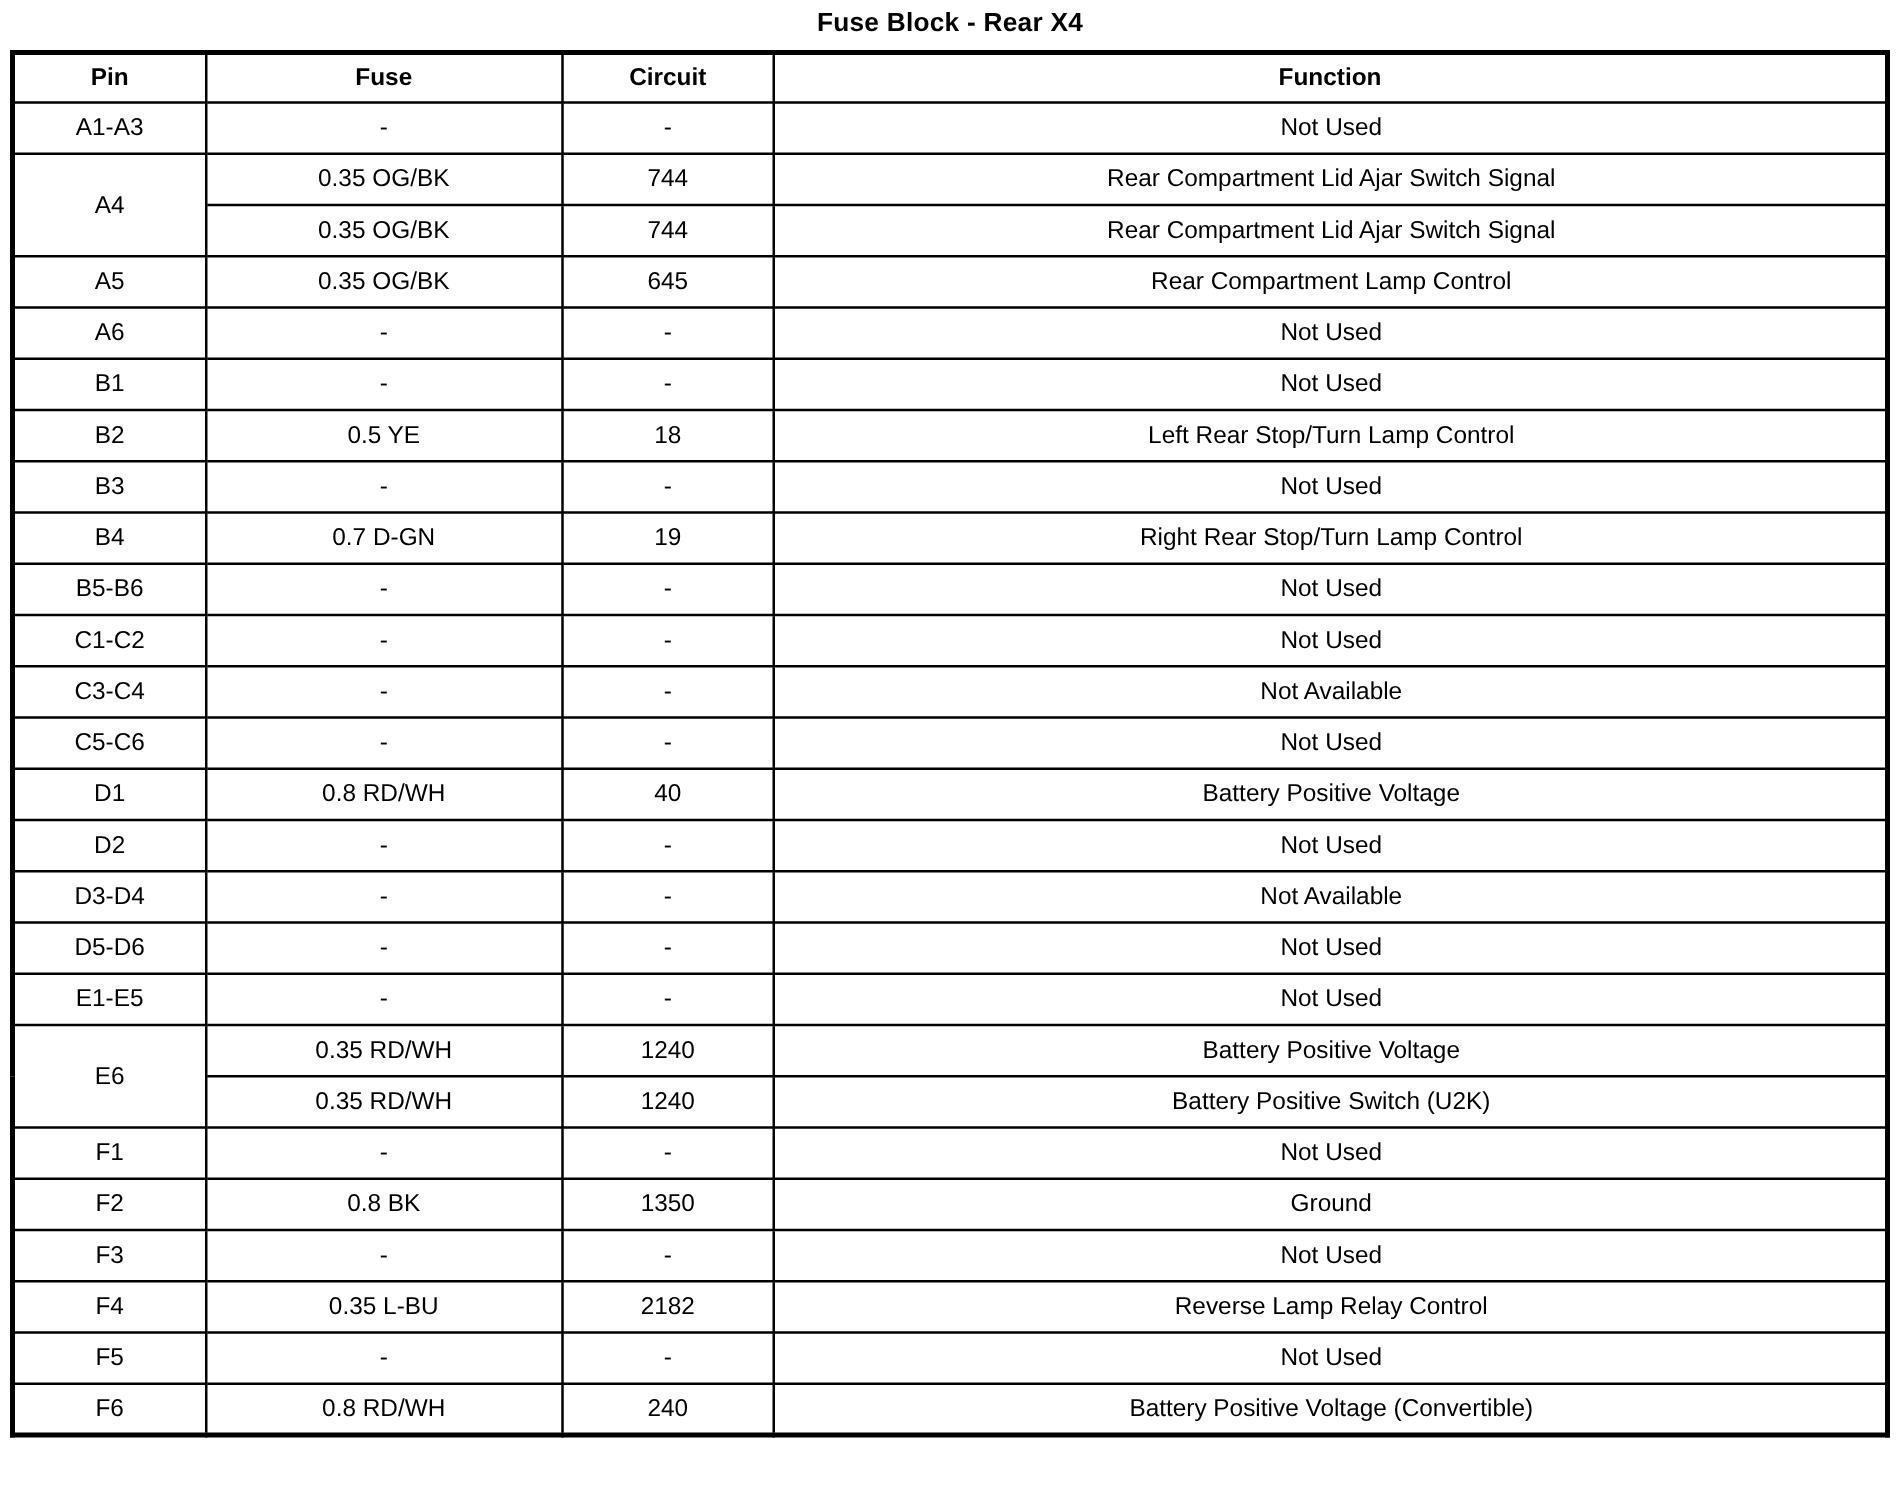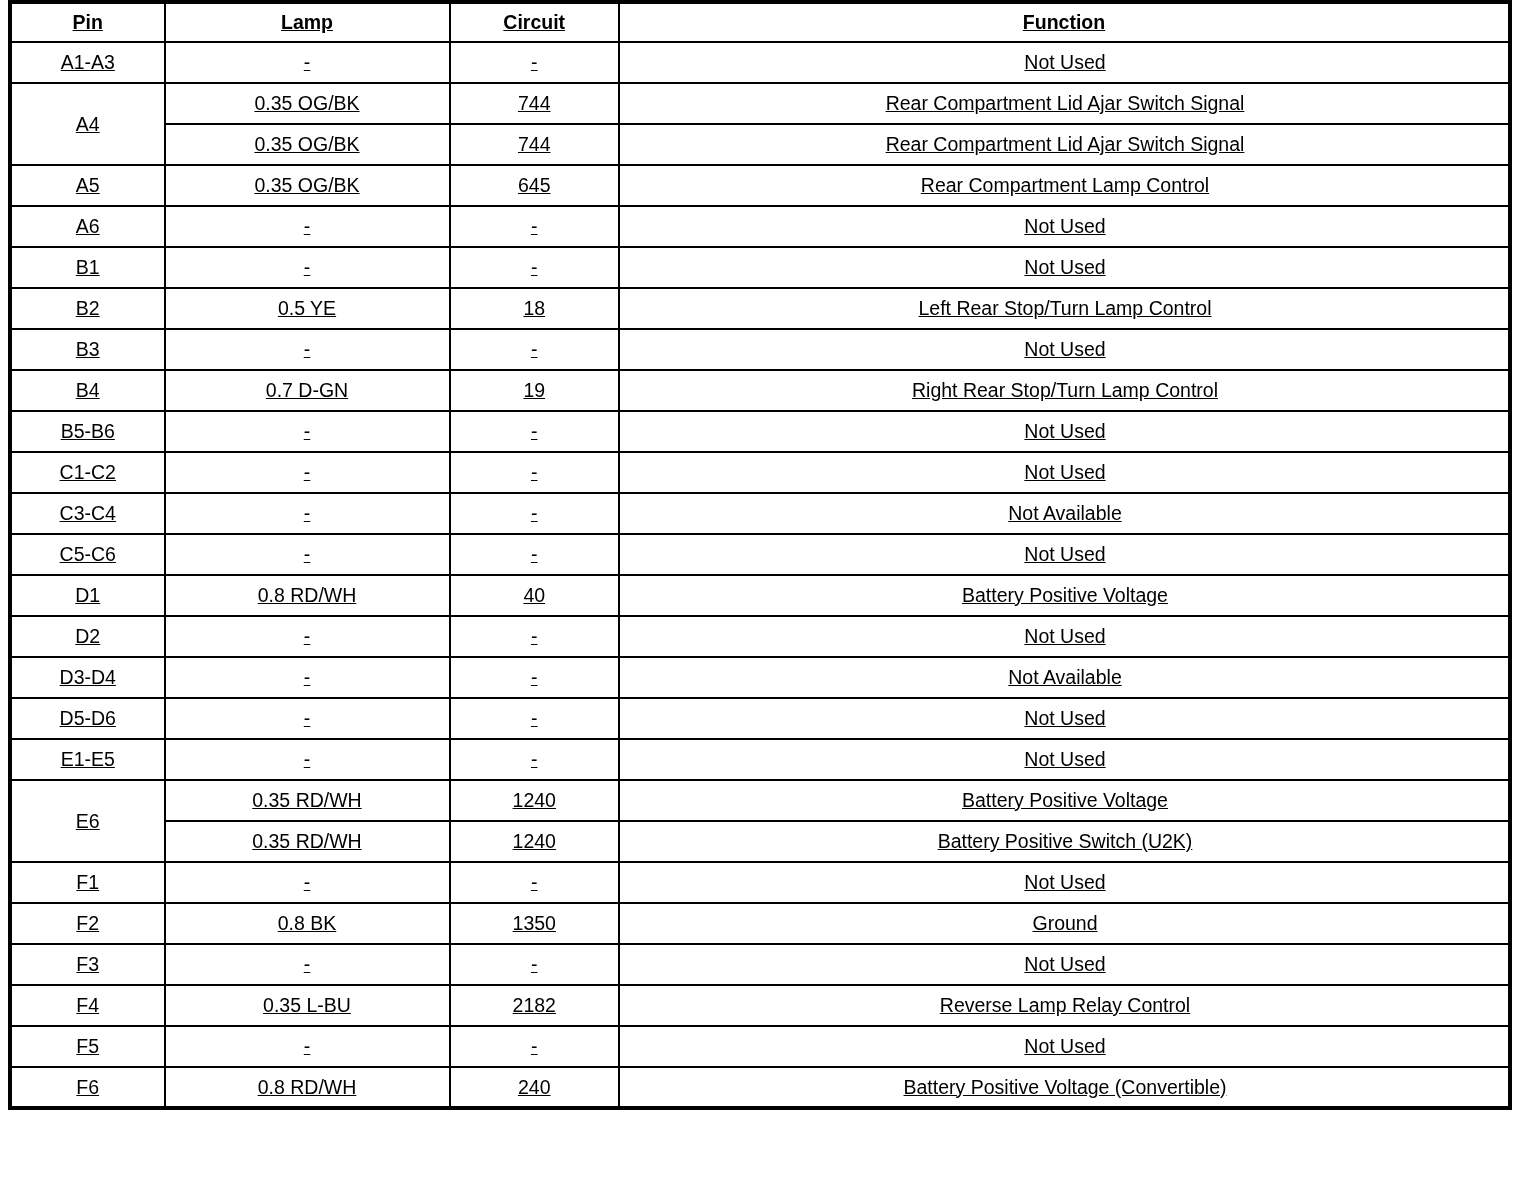--- a/index.html
+++ b/index.html
@@ -20,21 +20,20 @@
     font-weight: bold;
     font-size: 21px;
     padding: 7px 0 9px 0;
     letter-spacing: 0.2px;
   }
   table.fuse-table {
     width: 100%;
     border-collapse: collapse;
     border: 4px solid #000;
     table-layout: fixed;
-    text-decoration: underline;
   }
   th, td {
     border: 2px solid #000;
     font-size: 19.5px;
     height: 41px;
     padding: 0 6px;
     overflow: hidden;
     white-space: nowrap;
   }
   th {
@@ -49,32 +48,33 @@
   }
   col.col-pin { width: 10.3%; }
   col.col-wire { width: 19.0%; }
   col.col-circuit { width: 11.3%; }
   col.col-function { width: 59.4%; }
 </style>
 </head>
 <body>
 
 <div class="page">
+  <div class="title">Fuse Block - Rear X4</div>
 
   <table class="fuse-table">
     <colgroup>
       <col class="col-pin">
       <col class="col-wire">
       <col class="col-circuit">
       <col class="col-function">
     </colgroup>
     <thead>
       <tr>
           <th>Pin</th>
-          <th>Lamp</th>
+          <th>Fuse</th>
           <th>Circuit</th>
           <th>Function</th>
         </tr>
     </thead>
     <tbody>
         <tr>
           <td class="pin" rowspan="1">A1-A3</td>
           <td class="wire">-</td>
           <td class="circuit">-</td>
           <td class="function">Not Used</td>

